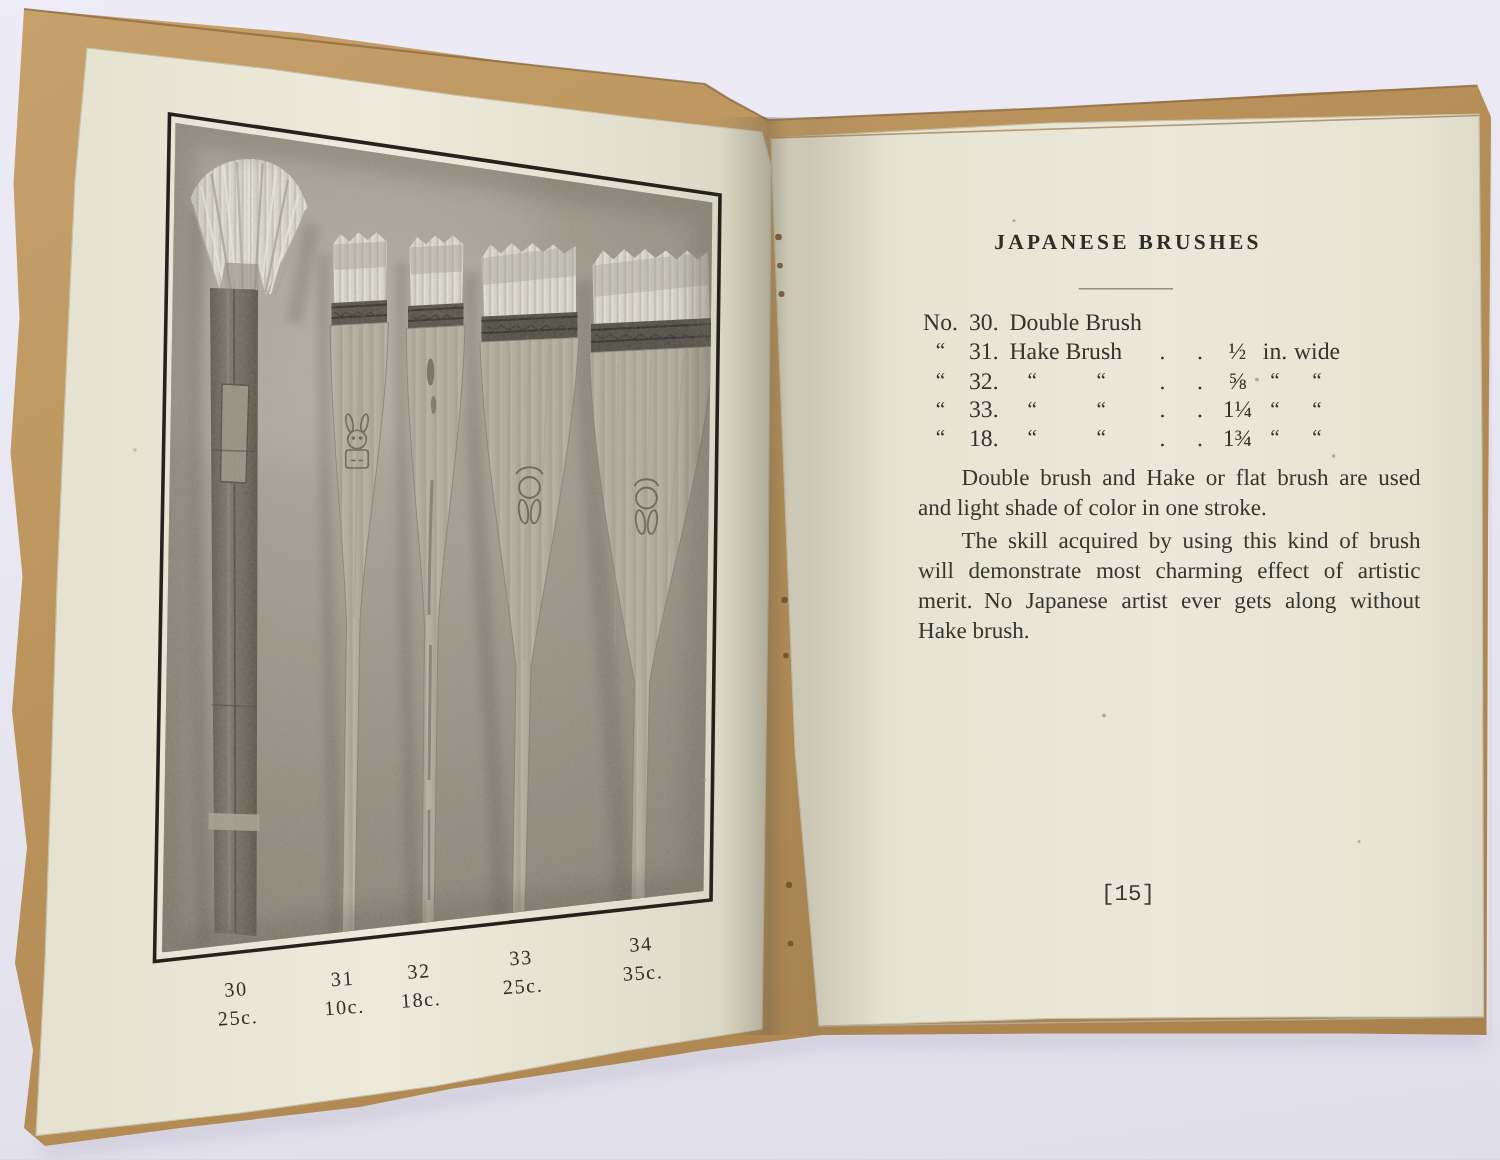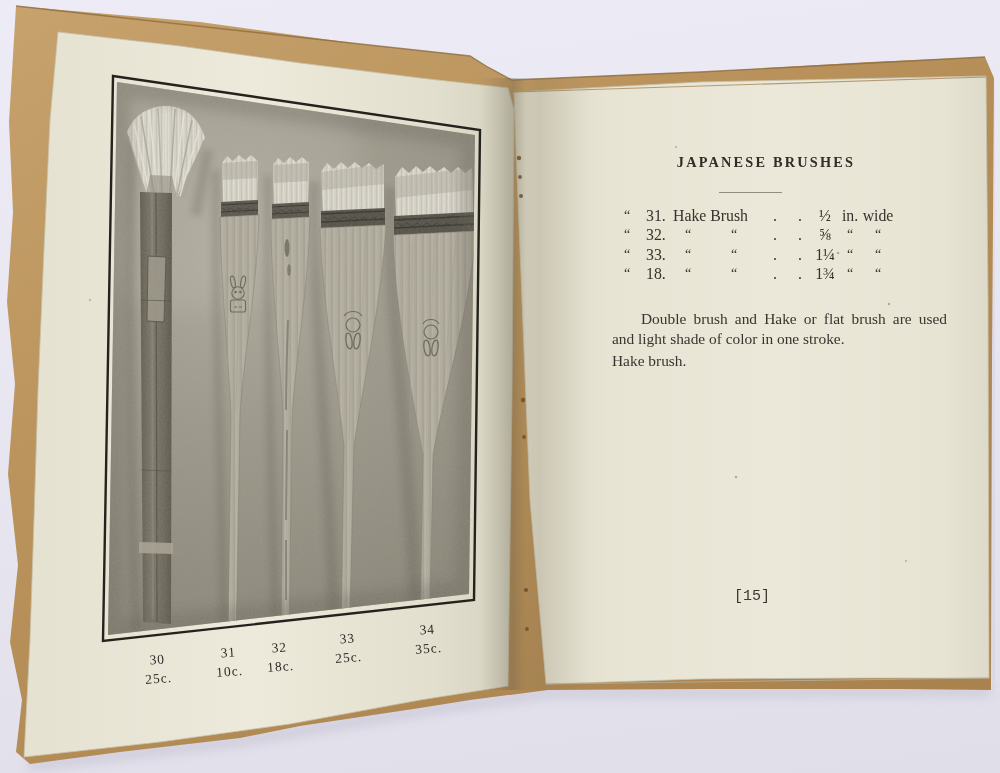--- a/index.html
+++ b/index.html
@@ -13,21 +13,21 @@
 
   
   .cap{
     width:60px;text-align:center;font-size:13.5px;letter-spacing:1px;
     line-height:18.5px;color:#2f2e29;transform:rotate(-4deg);
   }
   .cap .pr{display:block;}
 
   
   .title{
-    left:576px;top:154px;width:380px;text-align:center;
+    left:562px;top:154px;width:380px;text-align:center;
     font-size:14.3px;font-weight:700;letter-spacing:2.2px;color:#2e2d28;
   }
   .rule{left:719px;top:192px;width:63px;height:1px;background:#918d80;z-index:3;position:absolute;}
   .plist{left:608px;top:206px;width:300px;font-size:15.8px;color:#34332d;}
   .lrow{display:flex;height:19.3px;line-height:19.3px;white-space:nowrap;}
   .c-no{width:38px;text-align:center;}
   .c-num{width:27px;text-align:left;}
   .c-name{width:88px;text-align:left;position:relative;}
   .c-name .nm{white-space:nowrap;}
   .c-name .dA{position:absolute;left:12px;top:0;}
@@ -287,20 +287,30 @@
 <div class="txt cap" style="left:398px;top:621px">
   <span>34</span>
   <span class="pr">35c.</span>
 </div>
 
 <div class="txt title">JAPANESE BRUSHES</div>
 <div class="rule"></div>
 
 <div class="txt plist">
   <div class="lrow">
+    <span class="c-no">No.</span>
+    <span class="c-num">30.</span>
+    <span class="c-name"><span class="nm">Double Brush</span><span class="dA dit"></span><span class="dB dit"></span></span>
+    <span class="c-dotA"></span>
+    <span class="c-dotB"></span>
+    <span class="c-size"></span>
+    <span class="c-unit"></span>
+    <span class="c-wide"></span>
+  </div>
+  <div class="lrow">
     <span class="c-no dit">“</span>
     <span class="c-num">31.</span>
     <span class="c-name"><span class="nm">Hake Brush</span><span class="dA dit"></span><span class="dB dit"></span></span>
     <span class="c-dotA">.</span>
     <span class="c-dotB">.</span>
     <span class="c-size">½</span>
     <span class="c-unit">in.</span>
     <span class="c-wide">wide</span>
   </div>
   <div class="lrow">
@@ -332,18 +342,21 @@
     <span class="c-size">1¾</span>
     <span class="c-unit dit">“</span>
     <span class="c-wide dit">“</span>
   </div>
 </div>
 
 <div class="txt paras">
   <div class="pl first">Double brush and Hake or flat brush are used</div>
   <div class="pl end">and light shade of color in one stroke.</div>
   <div class="pgap"></div>
+  <div class="pl first">The skill acquired by using this kind of brush</div>
+  <div class="pl">will demonstrate most charming effect of artistic</div>
+  <div class="pl">merit. No Japanese artist ever gets along without</div>
   <div class="pl end">Hake brush.</div>
 </div>
 
 <div class="txt folio">[15]</div>
 
 </div>
 
 </body></html>

